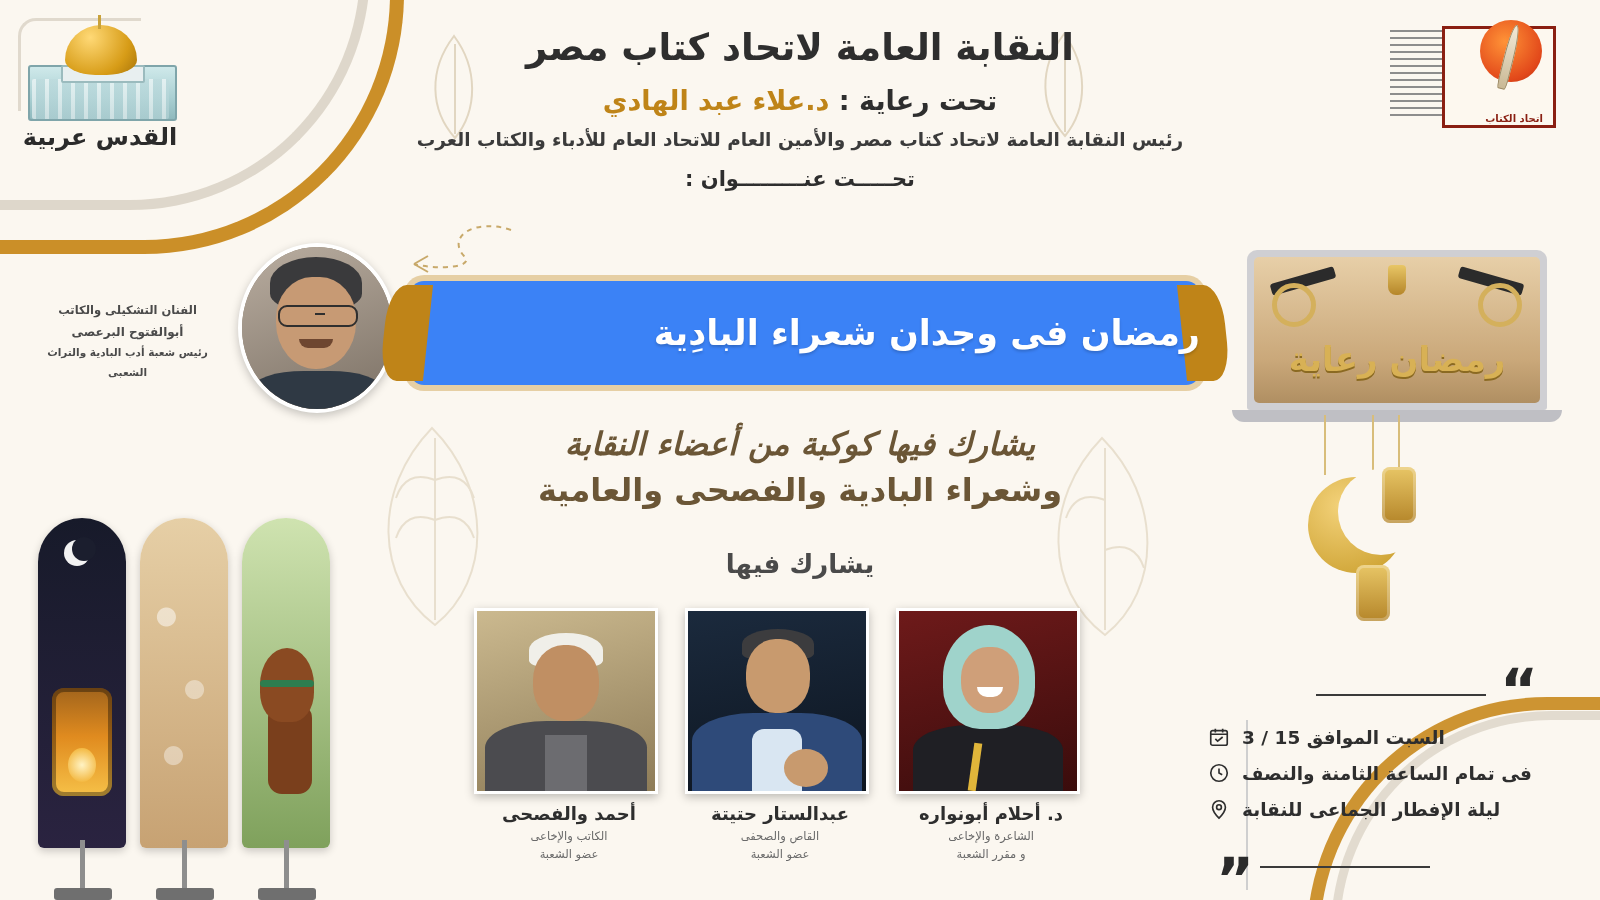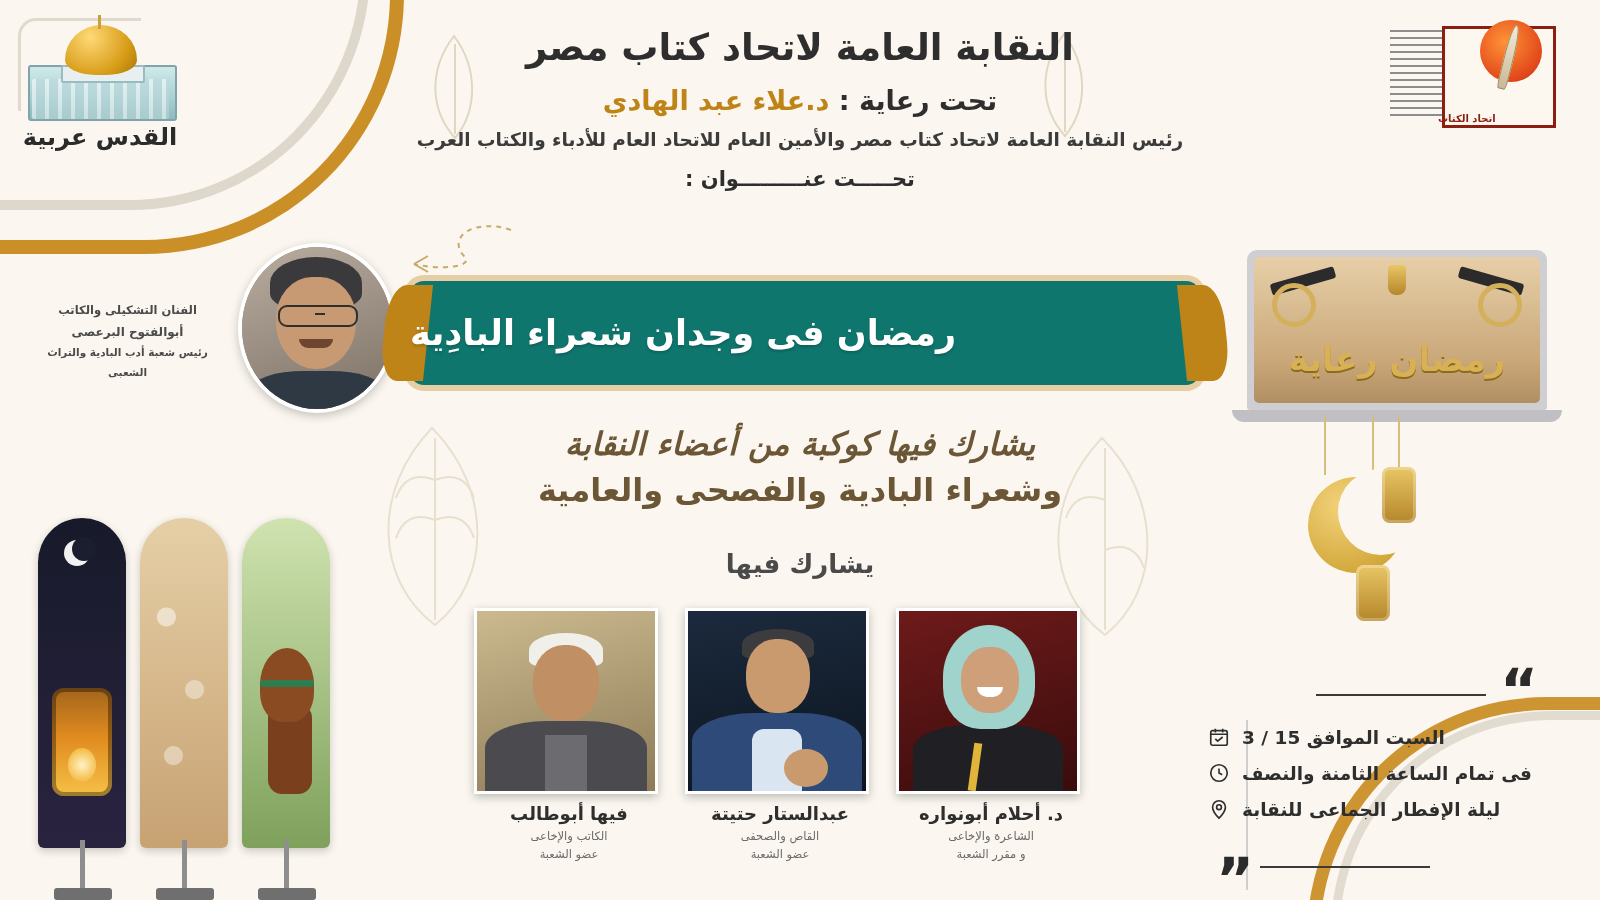--- a/index.html
+++ b/index.html
@@ -108,21 +108,21 @@
     position:absolute;left:96px;top:2px;width:62px;height:62px;border-radius:50%;
     background:radial-gradient(circle at 40% 35%,#ff9337,#e2481a 70%,#b5300d);
   }
   .ul-quill{
     position:absolute;left:120px;top:6px;width:10px;height:66px;
     background:linear-gradient(180deg,#f3ead8,#c9b894);
     border-radius:50% 50% 20% 20%;transform:rotate(14deg);
     box-shadow:0 0 0 1px #9b8a66 inset;
   }
   .ul-caption{
-    position:absolute;left:54px;bottom:6px;width:100px;text-align:left;
+    position:absolute;left:80px;bottom:6px;width:100px;text-align:center;
     font-size:10px;color:#8a1f12;font-weight:700;
   }
 
   
   .portrait-main{
     position:absolute;left:238px;top:243px;width:150px;height:162px;
     border-radius:50%/50%;
     overflow:hidden;border:4px solid #ffffff;
     box-shadow:0 3px 10px rgba(0,0,0,.22);
     background:#8d7f6d;
@@ -143,23 +143,23 @@
   .pc-l2{font-size:12px;color:#4a4a4a;font-weight:700;}
   .pc-l3{font-size:10.5px;color:#4a4a4a;font-weight:700;}
 
   .dashed-arrow{
     position:absolute;left:406px;top:222px;width:110px;height:60px;
   }
 
   
   .banner{
     position:absolute;left:410px;top:281px;width:790px;height:104px;
-    background:#0f766e;
+    background:#3b82f6;
     border-radius:14px;
-    display:flex;align-items:center;justify-content:flex-end;
+    display:flex;align-items:center;justify-content:flex-start;
     box-shadow:0 0 0 6px rgba(191,132,24,.35);
   }
   .banner:before,.banner:after{
     content:"";position:absolute;top:4px;height:96px;width:44px;background:#bf8418;
   }
   .banner:before{left:-26px;border-radius:40% 0 0 40%;transform:skewX(-6deg);}
   .banner:after{right:-26px;border-radius:0 40% 40% 0;transform:skewX(6deg);}
   .banner-text{
     position:relative;z-index:2;
     color:#ffffff;font-size:35px;font-weight:700;letter-spacing:.5px;
@@ -458,21 +458,21 @@
     </div>
 
     <div class="speaker">
       <div class="sp-photo">
         <div class="s1-bg"></div>
           <div class="s1-body"></div>
           <div class="s1-shirt"></div>
         <div class="s1-hair"></div>
           <div class="s1-face"></div>
       </div>
-      <div class="sp-name">فيها أبوطالب</div>
+      <div class="sp-name">أحمد والفصحى</div>
       <div class="sp-role">
         <span>الكاتب والإخاعى</span>
         <span>عضو الشعبة</span>
       </div>
     </div>
 
   </div>
 
   <div class="laptop">
     <div class="lt-screen">

